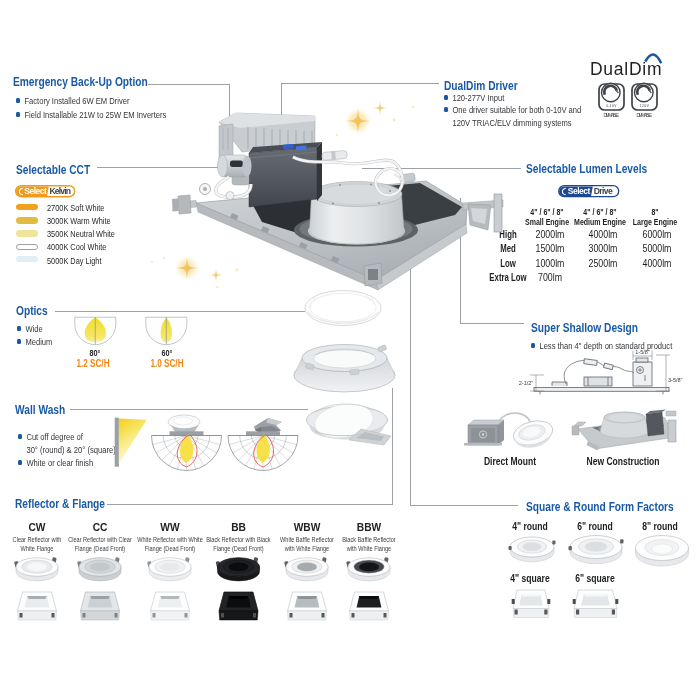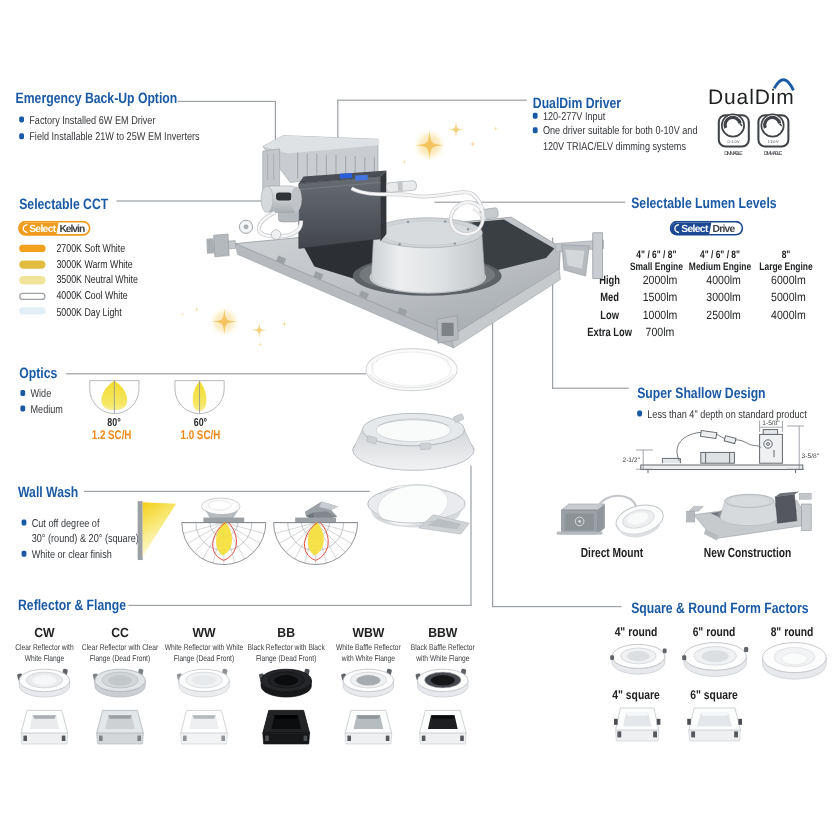--- a/index.html
+++ b/index.html
@@ -277,21 +277,21 @@
   </g>
   </g>
 
 </svg>
 </div>
 
 <div class="h2" style="left:444px;top:79px;">DualDim Driver</div>
 <div class="bul" style="left:444px;top:91.5px;"><span class="sq"></span>120-277V Input</div>
 <div class="bul" style="left:444px;top:104px;"><span class="sq"></span>One driver suitable for both 0-10V and</div>
 <div class="bul" style="left:444px;top:116.7px;"><span class="sp"></span>120V TRIAC/ELV dimming systems</div>
-<div class="abs" id="dualdimlogo" style="left:585px;top:60px;">
+<div class="abs" id="dualdimlogo" style="left:585px;top:48px;">
 <svg width="110" height="75" viewBox="0 0 110 75">
   <text x="5" y="27" font-size="17.5" fill="#1d1f21" font-family="Liberation Sans" textLength="71" style="letter-spacing:-0.5px">DualDim</text>
   <path d="M 60.2,13.6 Q 68.5,-1.5 76.2,15.3" fill="none" stroke="#1a5aa5" stroke-width="2.4"></path>
   <g stroke="#3f4347" fill="none">
     <rect x="14" y="36" width="25" height="26" rx="5.5" stroke-width="1.7"></rect>
     <circle cx="25.8" cy="44.5" r="9.3" stroke-width="1.4" fill="#fff"></circle>
     <path d="M 19.8,46.7 A 6.3 6.3 0 1 1 31.7,42.8" stroke-width="2.7"></path>
     <path d="M 31.5,43 l 1.9,1.9" stroke-width="1.2"></path>
   </g>
   <text x="26.3" y="58.8" font-size="3.2" fill="#3f4347" text-anchor="middle" textLength="10">0-10V</text>

